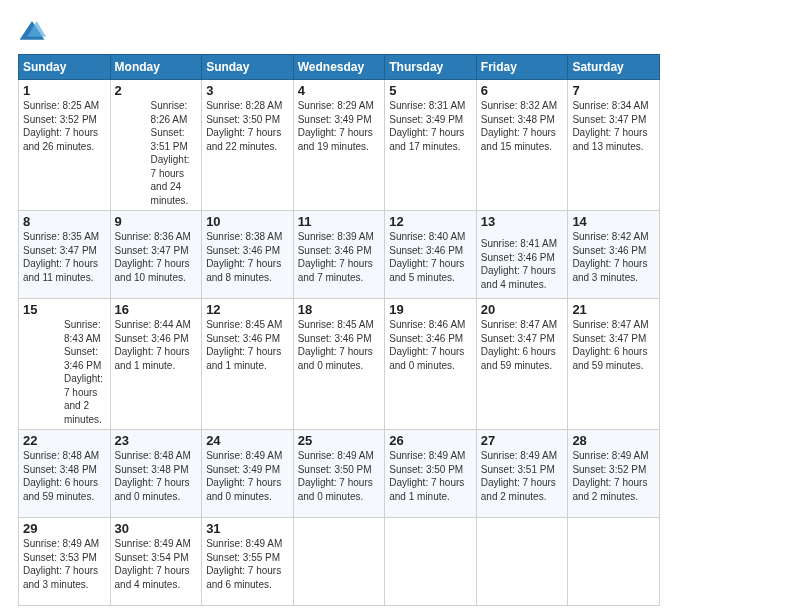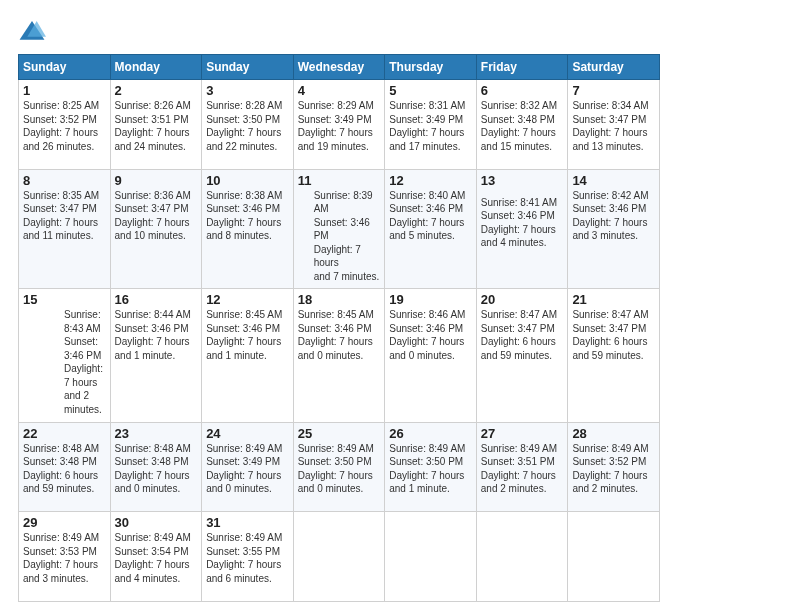--- a/index.html
+++ b/index.html
@@ -140,21 +140,21 @@
     <tr>
           <td>
             <span class="day-num">1</span>
             <div class="cell-text" style="white-space: pre-line;">Sunrise: 8:25 AM
 Sunset: 3:52 PM
 Daylight: 7 hours
 and 26 minutes.</div>
           </td>
           <td>
             <span class="day-num">2</span>
-            <div class="cell-text" style="white-space: pre-line;">Sunrise: 8:26 AM
+            <div class="cell-text" style="white-space: pre-line; margin-left: 36px;">Sunrise: 8:26 AM
 Sunset: 3:51 PM
 Daylight: 7 hours
 and 24 minutes.</div>
           </td>
           <td>
             <span class="day-num">3</span>
             <div class="cell-text" style="white-space: pre-line;">Sunrise: 8:28 AM
 Sunset: 3:50 PM
 Daylight: 7 hours
 and 22 minutes.</div>
@@ -205,21 +205,21 @@
           </td>
           <td>
             <span class="day-num">10</span>
             <div class="cell-text" style="white-space: pre-line;">Sunrise: 8:38 AM
 Sunset: 3:46 PM
 Daylight: 7 hours
 and 8 minutes.</div>
           </td>
           <td>
             <span class="day-num">11</span>
-            <div class="cell-text" style="white-space: pre-line; margin-left: 16px;">Sunrise: 8:39 AM
+            <div class="cell-text" style="white-space: pre-line;">Sunrise: 8:39 AM
 Sunset: 3:46 PM
 Daylight: 7 hours
 and 7 minutes.</div>
           </td>
           <td>
             <span class="day-num">12</span>
             <div class="cell-text" style="white-space: pre-line;">Sunrise: 8:40 AM
 Sunset: 3:46 PM
 Daylight: 7 hours
 and 5 minutes.</div>

